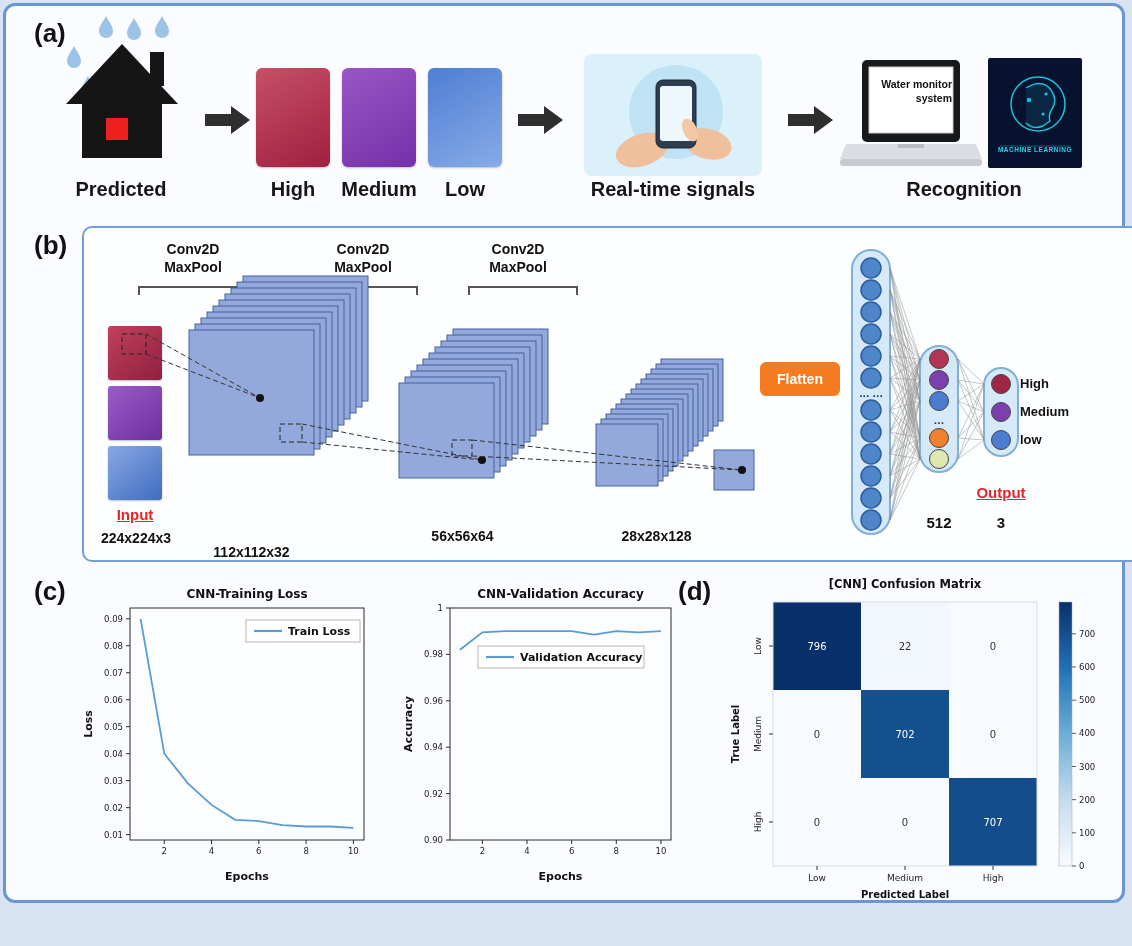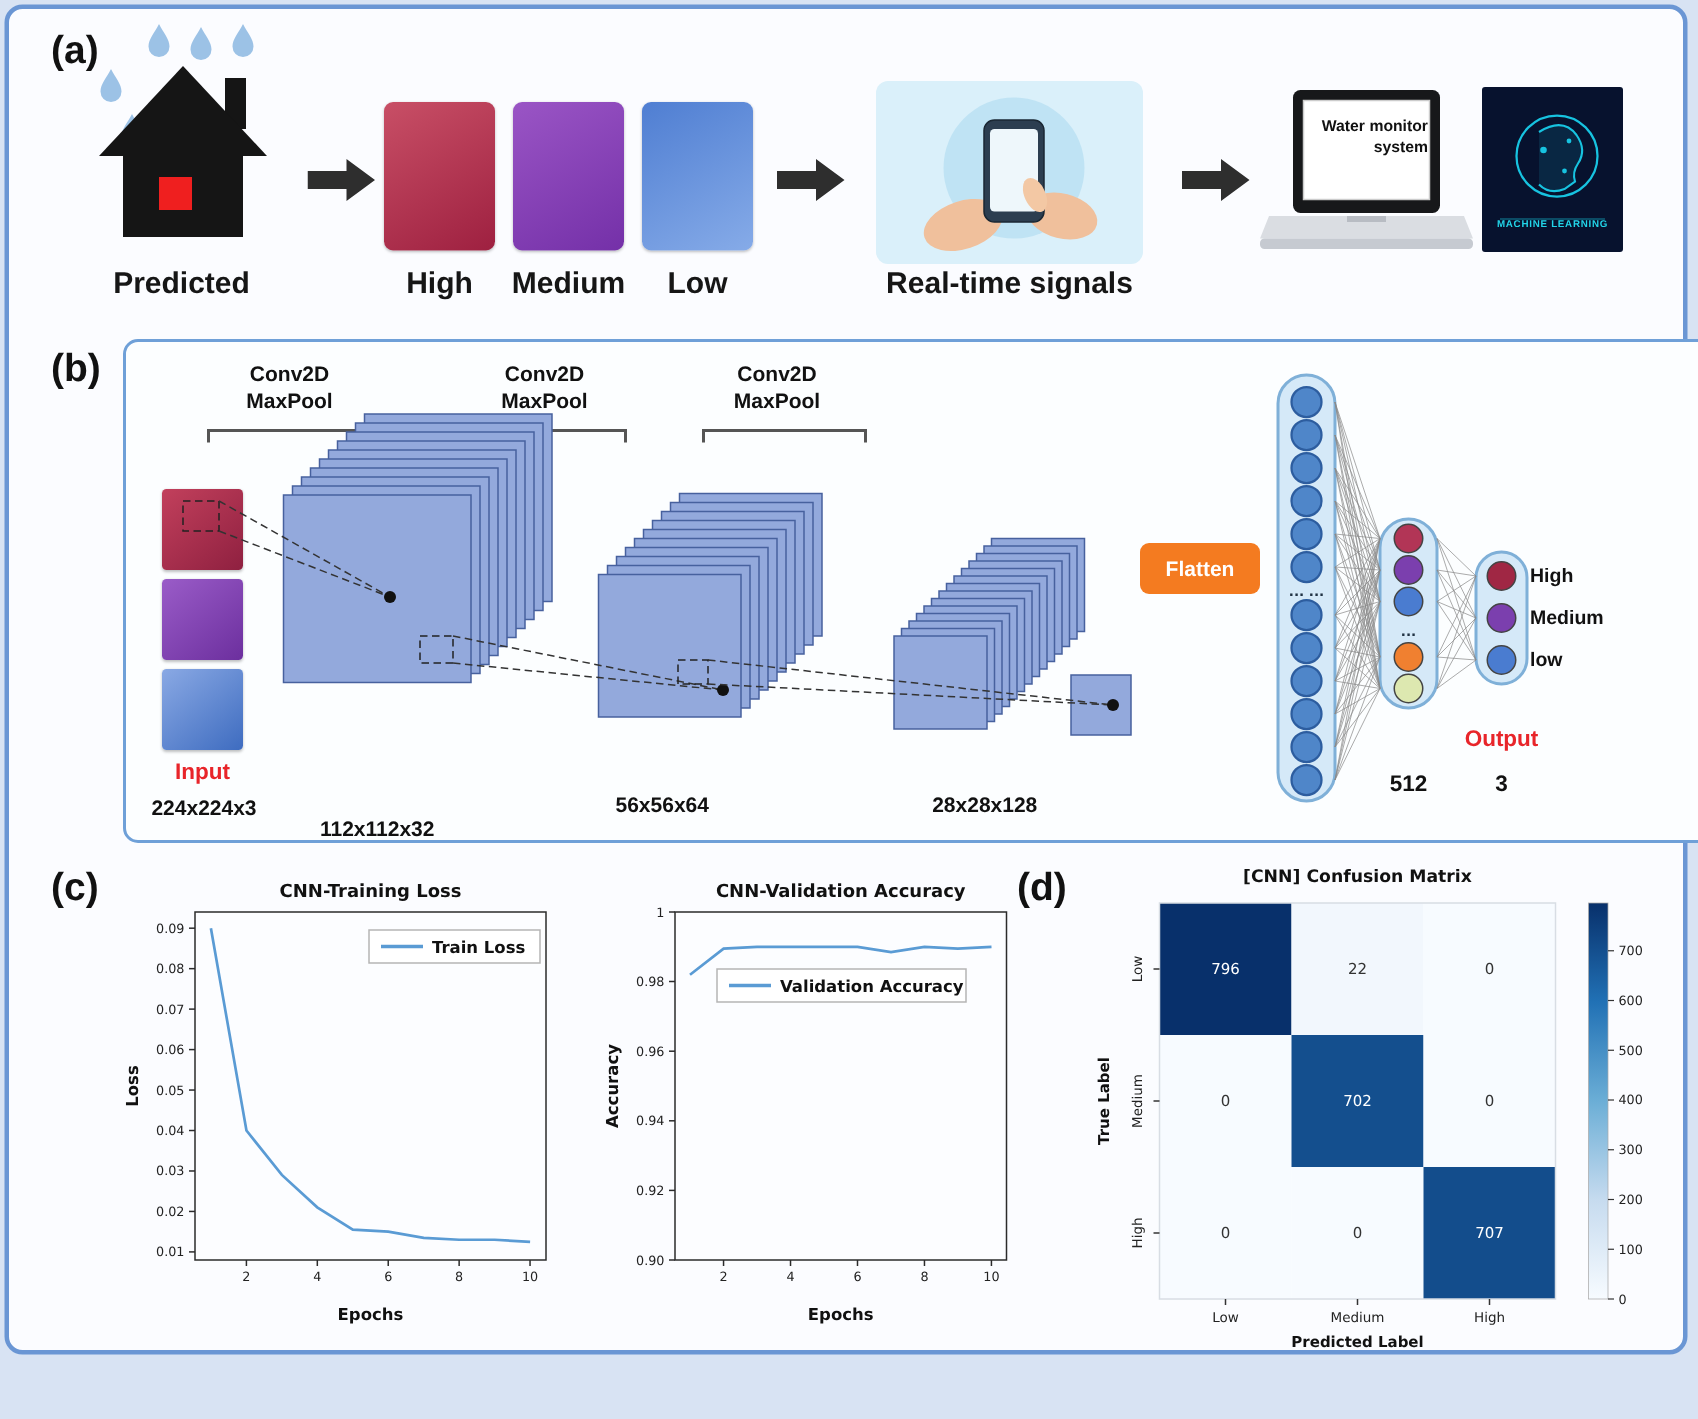--- a/index.html
+++ b/index.html
@@ -16,21 +16,21 @@
   .sw-low  { background:linear-gradient(150deg,#4f7ed2,#86abe8); }
   .bbox { left:76px; top:220px; width:1109px; height:336px; border:2px solid #6fa0d8;
           border-radius:10px; background:#fcfeff; }
   .convlabel { font-size:14px; font-weight:bold; text-align:center; line-height:1.3; color:#111; }
   .bracket { height:9px; border-top:2px solid #555; border-left:2px solid #555; border-right:2px solid #555; }
   .in-sq { width:54px; height:54px; border-radius:3px; box-shadow:0 1px 2px rgba(0,0,0,.25); }
   .in-red    { background:linear-gradient(140deg,#c2405c,#8f2040); }
   .in-purple { background:linear-gradient(140deg,#9a5cc8,#6c2f9e); }
   .in-blue   { background:linear-gradient(140deg,#8aa9e4,#3e6cc0); }
   .dimlabel { font-size:14px; font-weight:bold; text-align:center; color:#111; }
-  .redlabel { color:#e8252a; }
+  .redlabel { color:#e8252a;text-decoration:underline; }
   .flatten { width:80px; height:34px; background:#f47b20; border-radius:6px; color:#fff;
              font-weight:bold; font-size:14px; text-align:center; line-height:34px; }
   .classlabel { font-size:13px; font-weight:bold; color:#111; width:64px; }
   .laptop-text { font-size:10.5px; font-weight:bold; text-align:right; line-height:1.3; color:#111; }
   .ml-text { font-size:6.5px; font-weight:bold; letter-spacing:.5px; text-align:center; color:#22d4e8; }
   svg text { font-family:"DejaVu Sans", sans-serif; }
 </style>
 </head>
 <body>
 
@@ -98,20 +98,21 @@
   <svg class="abs" style="left:982px;top:52px;" width="94" height="110" viewBox="0 0 94 110">
     <rect x="0" y="0" width="94" height="110" rx="2" fill="#07122e"></rect>
     <circle cx="50" cy="46" r="27" stroke="#17c3e0" fill="none" stroke-width="1.5"></circle>
     <path d="M38 30 q16 -10 25 2 q7 10 1 19 q-4 6 -2 12 l-7 5 q-10 4 -17 -3" stroke="#17c3e0" fill="rgba(23,195,224,0.12)" stroke-width="1.4"></path>
     <circle cx="41" cy="42" r="2.2" fill="#17c3e0"></circle>
     <circle cx="58" cy="36" r="1.6" fill="#17c3e0"></circle>
     <circle cx="55" cy="56" r="1.6" fill="#17c3e0"></circle>
     <path d="M12 88 h70" stroke="#0e5f78" stroke-width="1"></path>
   </svg>
   <div class="abs ml-text" style="left:984px;top:140px;width:90px;">MACHINE LEARNING</div>
+  <div class="abs caption" style="left:838px;top:172px;width:240px;">Recognition</div>
 
   <div class="abs panel-letter" style="left:28px;top:224px;">(b)</div>
 
   <div class="abs bbox">
 
     <div class="abs convlabel" style="left:44px;top:12px;width:130px;">
       <div>Conv2D</div>
       <div>MaxPool</div>
     </div>
     <div class="abs bracket" style="left:54px;top:58px;width:110px;"></div>
@@ -128,21 +129,21 @@
     </div>
     <div class="abs bracket" style="left:384px;top:58px;width:110px;"></div>
 
     <div class="abs in-sq in-red" style="left:24px;top:98px;"></div>
     <div class="abs in-sq in-purple" style="left:24px;top:158px;"></div>
     <div class="abs in-sq in-blue" style="left:24px;top:218px;"></div>
     <div class="abs dimlabel redlabel" style="left:9px;top:278px;width:84px;font-size:15px;">Input</div>
     <div class="abs dimlabel" style="left:0px;top:302px;width:104px;">224x224x3</div>
 
     <div class="abs dimlabel" style="left:100px;top:316px;width:135px;">112x112x32</div>
-    <div class="abs dimlabel" style="left:290px;top:300px;width:135px;">56x56x64</div>
+    <div class="abs dimlabel" style="left:311px;top:300px;width:135px;">56x56x64</div>
     <div class="abs dimlabel" style="left:505px;top:300px;width:135px;">28x28x128</div>
 
     <svg id="nn-overlay" class="abs" style="left:0;top:0;pointer-events:none;" width="1016" height="336" viewBox="0 0 1016 336">
           <rect x="159" y="48" width="125" height="125" fill="#93a9dc" stroke="#47619e" stroke-width="1"></rect>
           <rect x="153" y="54" width="125" height="125" fill="#93a9dc" stroke="#47619e" stroke-width="1"></rect>
           <rect x="147" y="60" width="125" height="125" fill="#93a9dc" stroke="#47619e" stroke-width="1"></rect>
           <rect x="141" y="66" width="125" height="125" fill="#93a9dc" stroke="#47619e" stroke-width="1"></rect>
           <rect x="135" y="72" width="125" height="125" fill="#93a9dc" stroke="#47619e" stroke-width="1"></rect>
           <rect x="129" y="78" width="125" height="125" fill="#93a9dc" stroke="#47619e" stroke-width="1"></rect>
           <rect x="123" y="84" width="125" height="125" fill="#93a9dc" stroke="#47619e" stroke-width="1"></rect>

